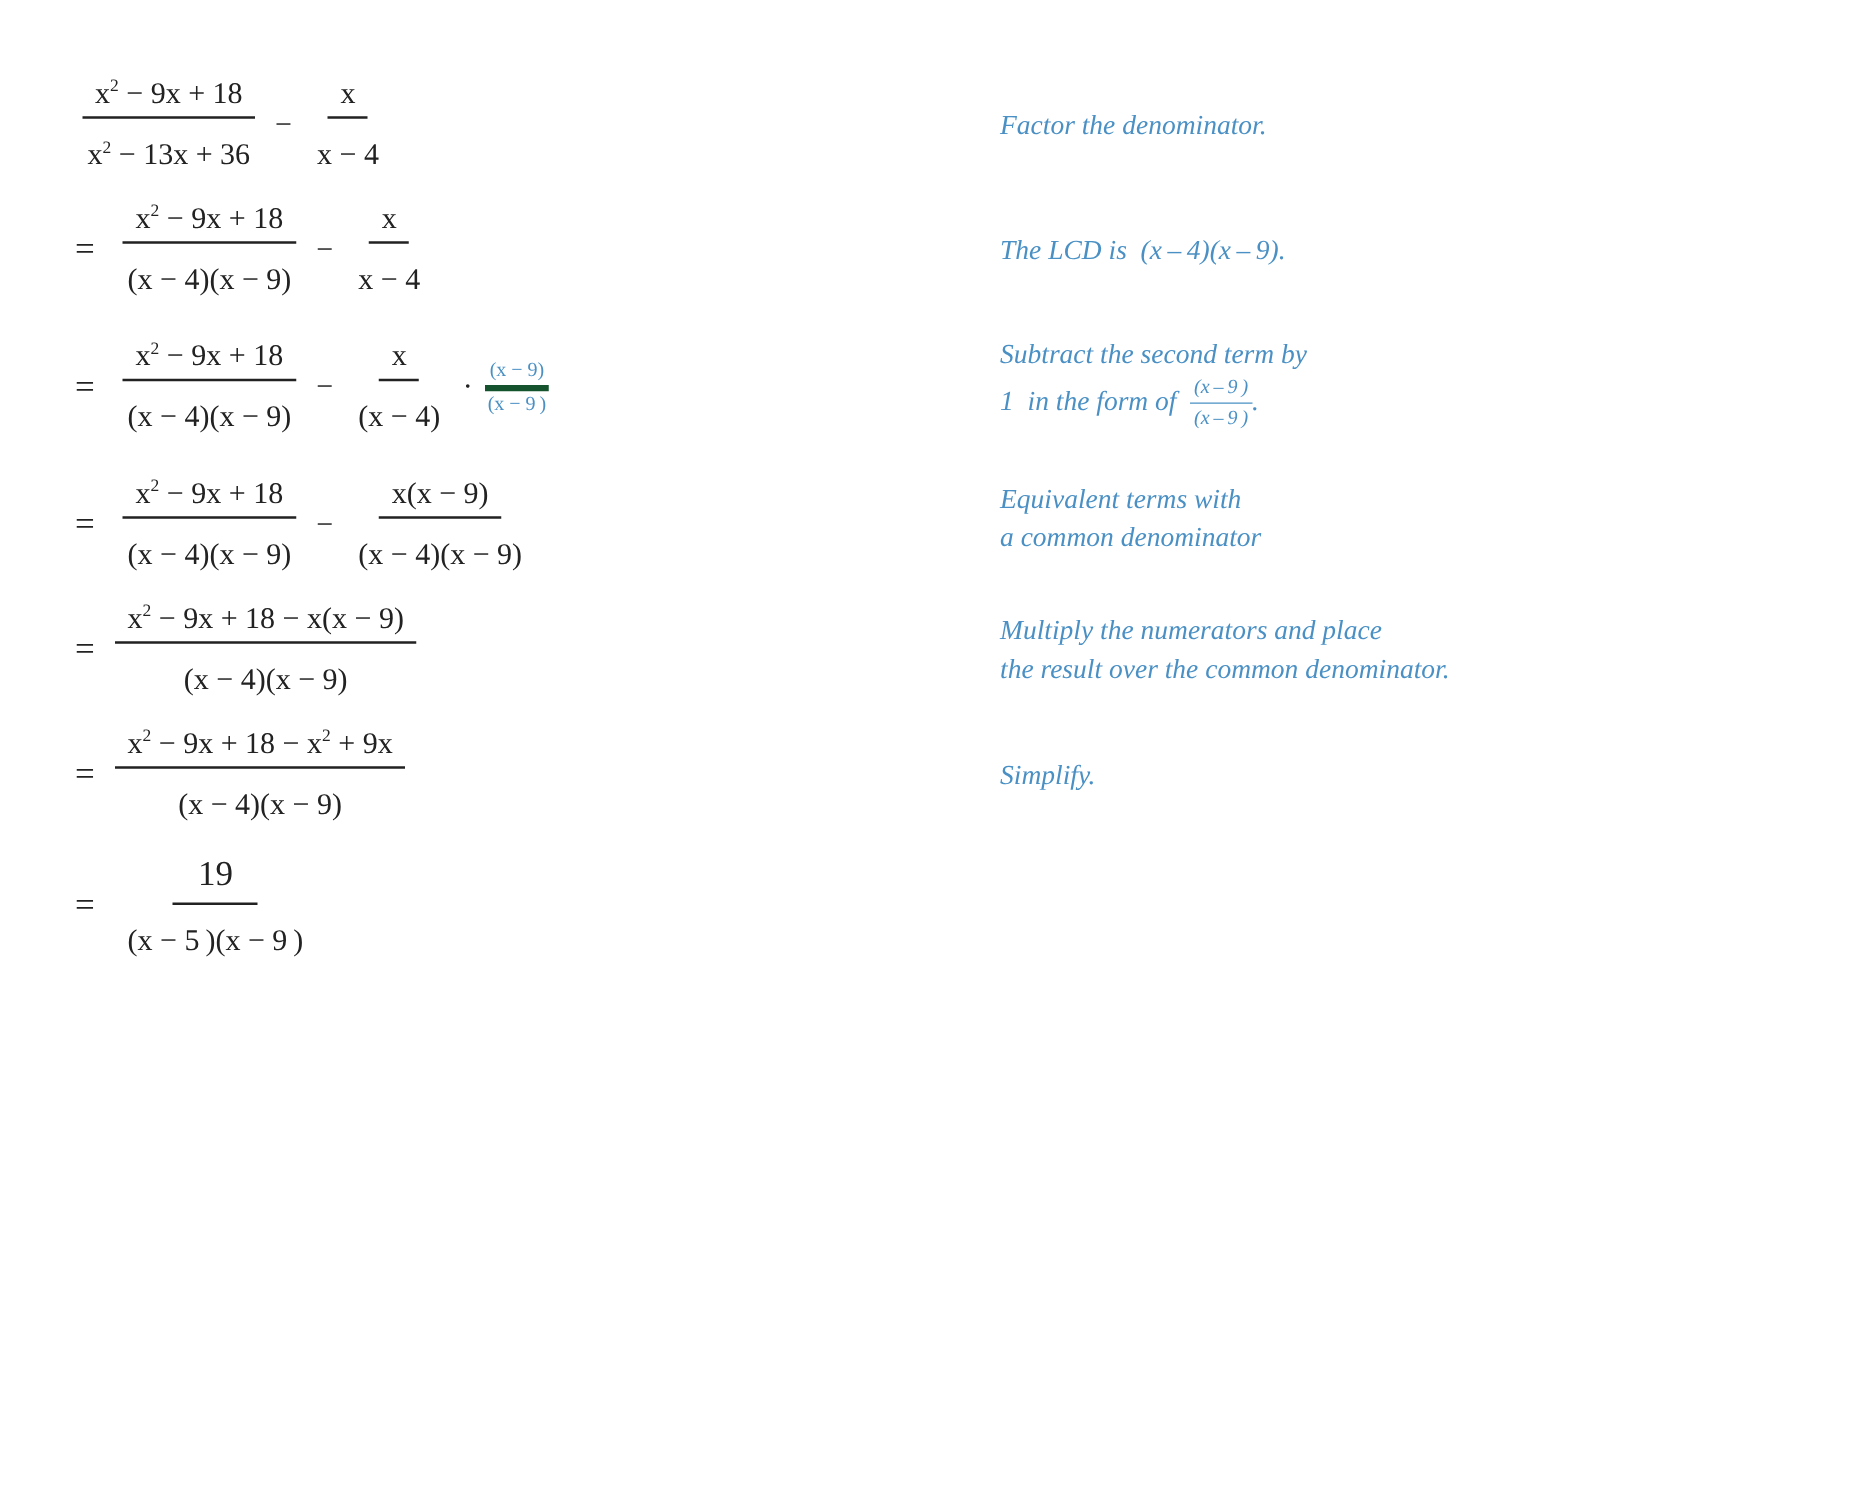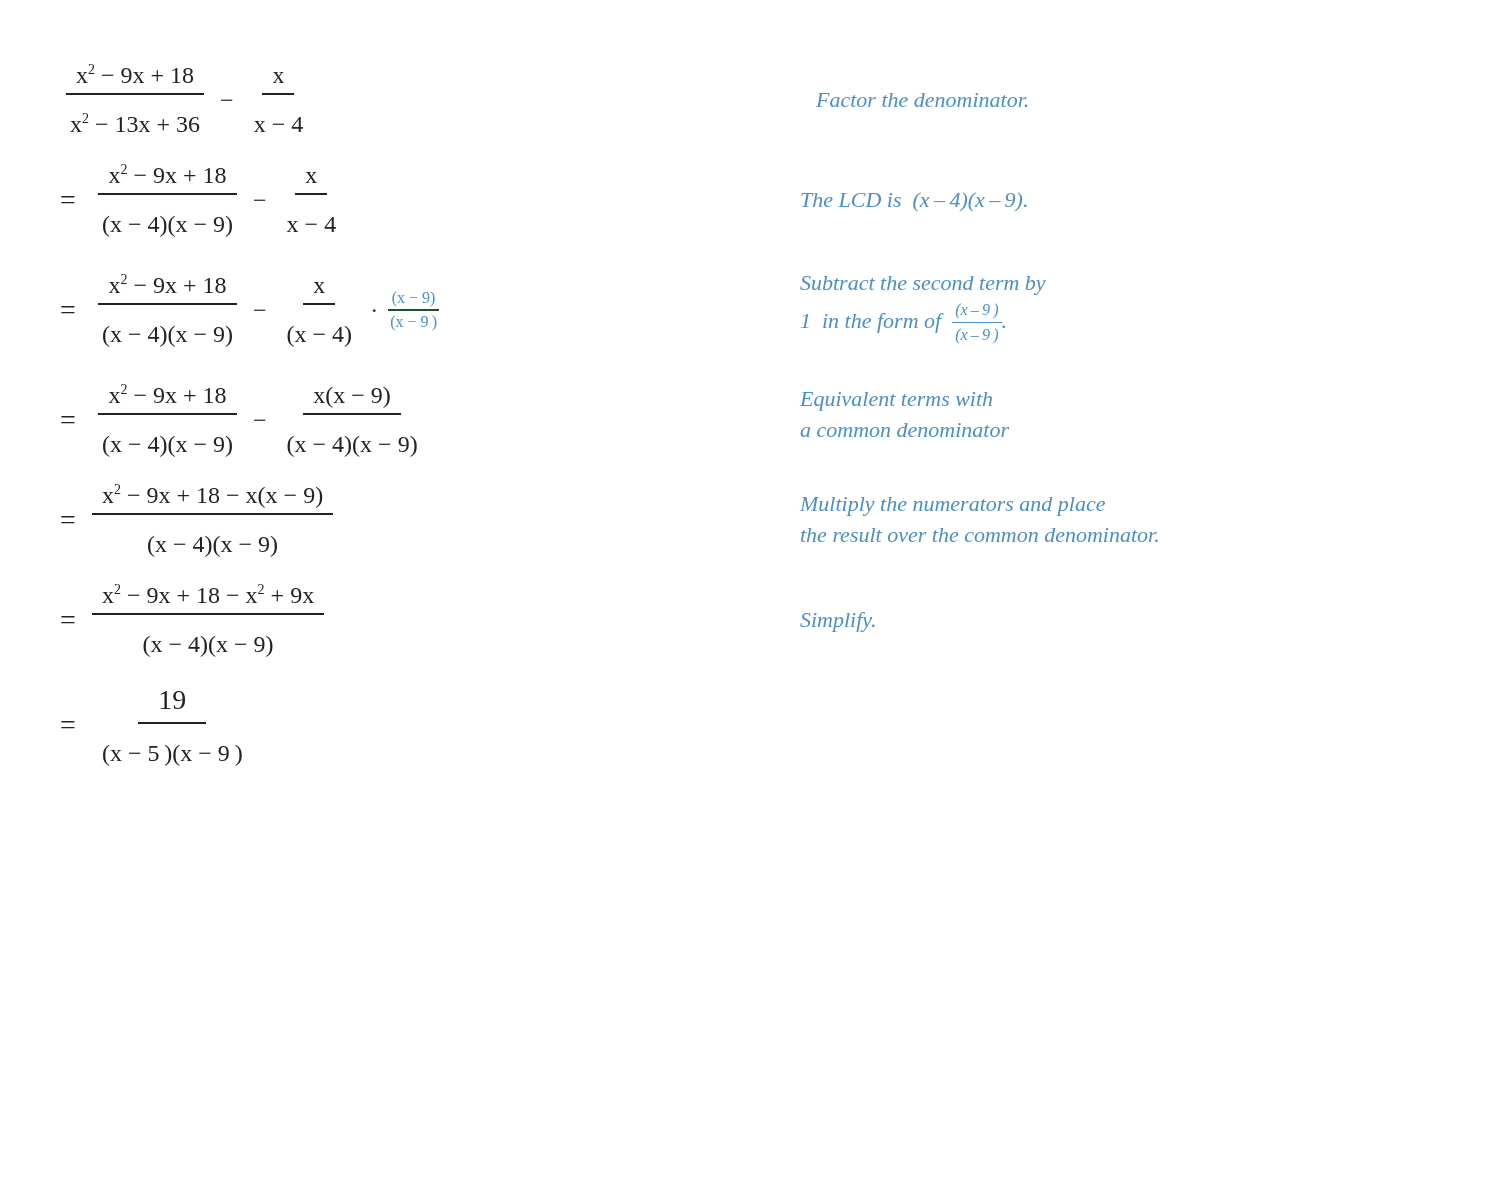--- a/index.html
+++ b/index.html
@@ -101,21 +101,21 @@
 
     .blue-frac {
       display: inline-flex;
       flex-direction: column;
       align-items: center;
       vertical-align: middle;
       color: #4a90c4;
     }
 
     .blue-frac .numer {
-      border-bottom: 2px solid #14532d;
+      border-bottom: 5px solid #14532d;
       padding: 0px 4px 2px;
       font-size: 16px;
       text-align: center;
     }
 
     .blue-frac .denom {
       padding: 2px 4px 0px;
       font-size: 16px;
       text-align: center;
     }
@@ -138,21 +138,21 @@
     }
 
     .math-row-1 { min-height: 100px; }
     .math-row-2 { min-height: 100px; }
     .math-row-3 { min-height: 120px; }
     .math-row-4 { min-height: 100px; }
     .math-row-5 { min-height: 100px; }
     .math-row-6 { min-height: 100px; }
     .math-row-7 { min-height: 100px; }
 
-    .annot-row-1 { min-height: 100px; align-items: center; margin-left: 16px; }
+    .annot-row-1 { min-height: 100px; align-items: center; }
     .annot-row-2 { min-height: 100px; align-items: center; }
     .annot-row-3 { min-height: 120px; align-items: flex-start; padding-top: 18px; }
     .annot-row-4 { min-height: 100px; align-items: flex-start; padding-top: 14px; }
     .annot-row-5 { min-height: 100px; align-items: center; }
     .annot-row-6 { min-height: 100px; align-items: center; }
     .annot-row-7 { min-height: 100px; }
 
     .dot-mult {
       font-size: 24px;
       margin: 0 4px;

